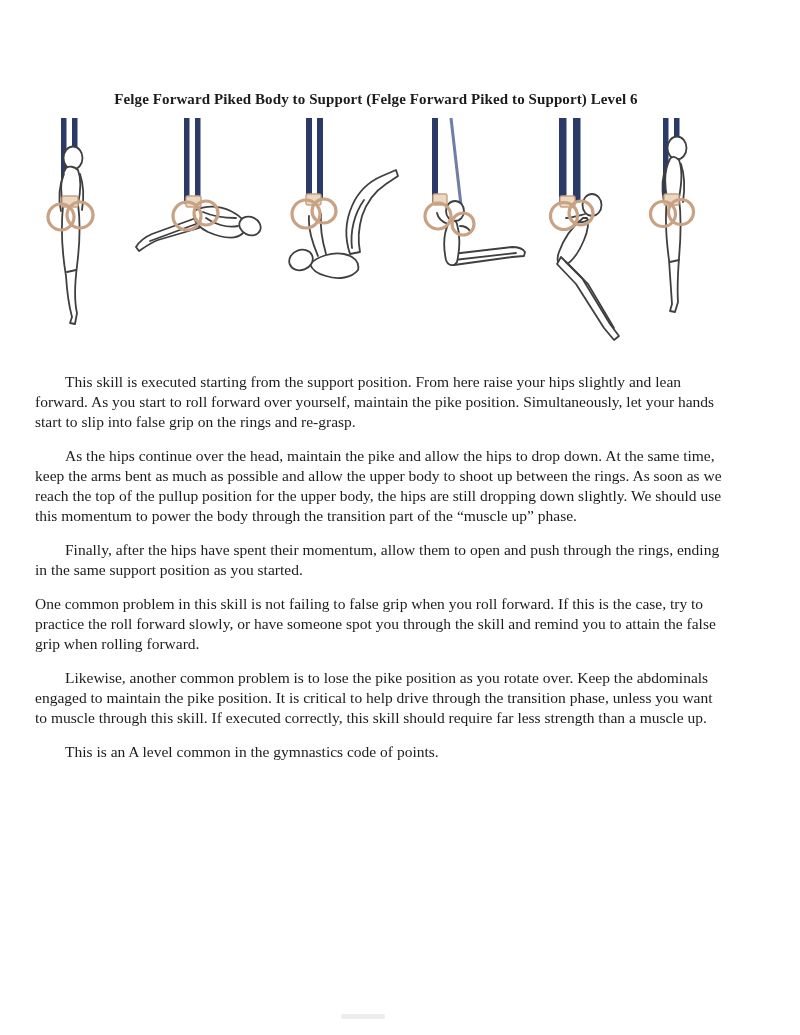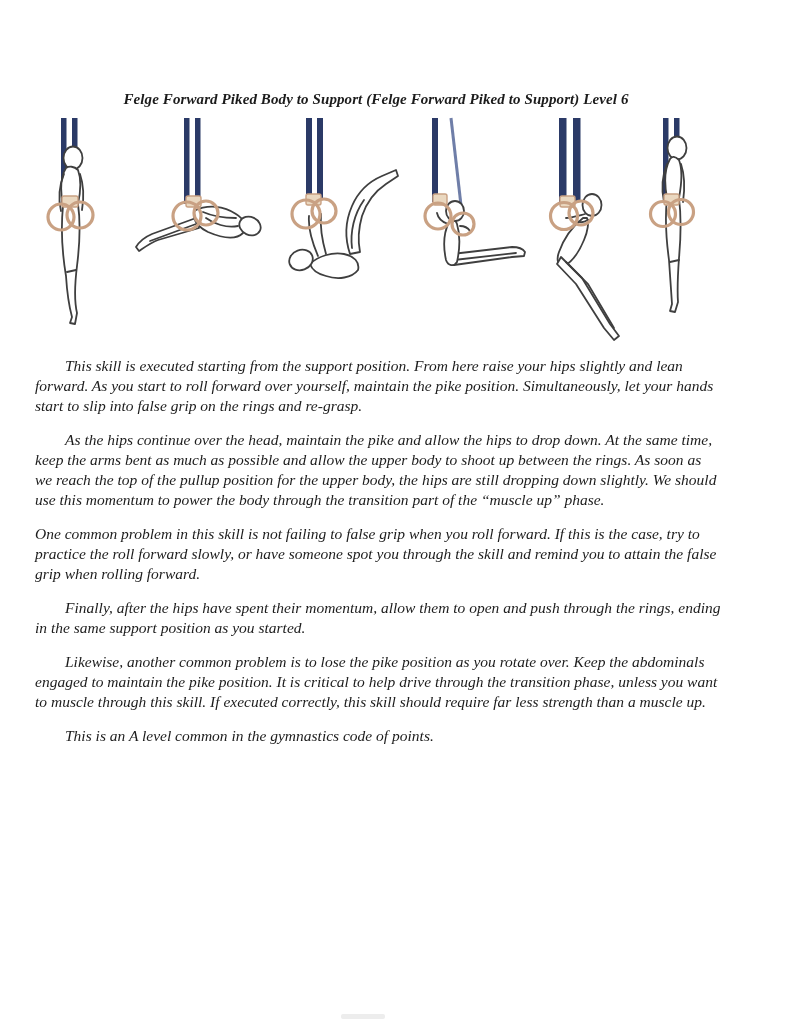--- a/index.html
+++ b/index.html
@@ -3,39 +3,38 @@
 <meta charset="utf-8">
 <style>
   html,body{margin:0;padding:0;background:#ffffff;}
   .page{
     position:relative;
     width:752px;height:1035px;
     background:var(--page-background,#ffffff);
     font-family:"Liberation Serif", serif;
     color:var(--text-ink,#1c1c1c);
     overflow:hidden;
-    font-style:italic;
   }
   .doc-title{
     margin:0;
     padding-top:91px;
     text-align:center;
     font-size:15px;
     font-weight:bold;
     letter-spacing:0.1px;
     color:var(--text-ink,#1c1c1c);
   }
   .figure-strip{display:block;margin-top:6px;}
   .strap{fill:var(--strap-navy,#2b3a67);}
   .strap-thin{stroke:var(--strap-light,#6f7ea8);stroke-width:3;fill:none;}
   .ring{fill:none;stroke:var(--ring-tan,#c9a183);stroke-width:3.2;}
   .buckle{fill:#ead8c0;stroke:var(--ring-tan,#c9a183);stroke-width:1.4;}
   .bod{fill:#ffffff;stroke:var(--figure-outline,#3f3f3f);stroke-width:1.8;stroke-linejoin:round;stroke-linecap:round;}
   .lim{fill:none;stroke:var(--figure-outline,#3f3f3f);stroke-width:1.8;stroke-linecap:round;}
-  .text-block{padding:0 30px 0 35px;margin-top:7px;}
+  .text-block{padding:0 30px 0 35px;margin-top:23px;}
   .para{
     margin:0 0 14px 0;
     font-size:15.5px;
     line-height:20px;
     text-indent:30px;
     text-align:left;
   }
   .para.no-indent{text-indent:0;}
   .faded-footer-mark{
     position:absolute;left:341px;top:1014px;
@@ -131,21 +130,21 @@
       <path class="lim" d="M670,148 L679,146"></path>
       <rect class="buckle" x="664" y="80" width="15" height="11" rx="2"></rect>
       <circle class="ring" cx="663" cy="100" r="12.5"></circle>
       <circle class="ring" cx="681" cy="98" r="12.5"></circle>
     </g>
   </svg>
 
   <div class="text-block">
     <p class="para">This skill is executed starting from the support position. From here raise your hips slightly and lean forward. As you start to roll forward over yourself, maintain the pike position. Simultaneously, let your hands start to slip into false grip on the rings and re-grasp.</p>
     <p class="para">As the hips continue over the head, maintain the pike and allow the hips to drop down. At the same time, keep the arms bent as much as possible and allow the upper body to shoot up between the rings. As soon as we reach the top of the pullup position for the upper body, the hips are still dropping down slightly. We should use this momentum to power the body through the transition part of the “muscle up” phase.</p>
+    <p class="para">Finally, after the hips have spent their momentum, allow them to open and push through the rings, ending in the same support position as you started.</p>
     <p class="para no-indent">One common problem in this skill is not failing to false grip when you roll forward. If this is the case, try to practice the roll forward slowly, or have someone spot you through the skill and remind you to attain the false grip when rolling forward.</p>
-    <p class="para">Finally, after the hips have spent their momentum, allow them to open and push through the rings, ending in the same support position as you started.</p>
     <p class="para">Likewise, another common problem is to lose the pike position as you rotate over. Keep the abdominals engaged to maintain the pike position. It is critical to help drive through the transition phase, unless you want to muscle through this skill. If executed correctly, this skill should require far less strength than a muscle up.</p>
     <p class="para">This is an A level common in the gymnastics code of points.</p>
   </div>
 
   <div class="faded-footer-mark"></div>
 
 </div>
 
 </body></html>

